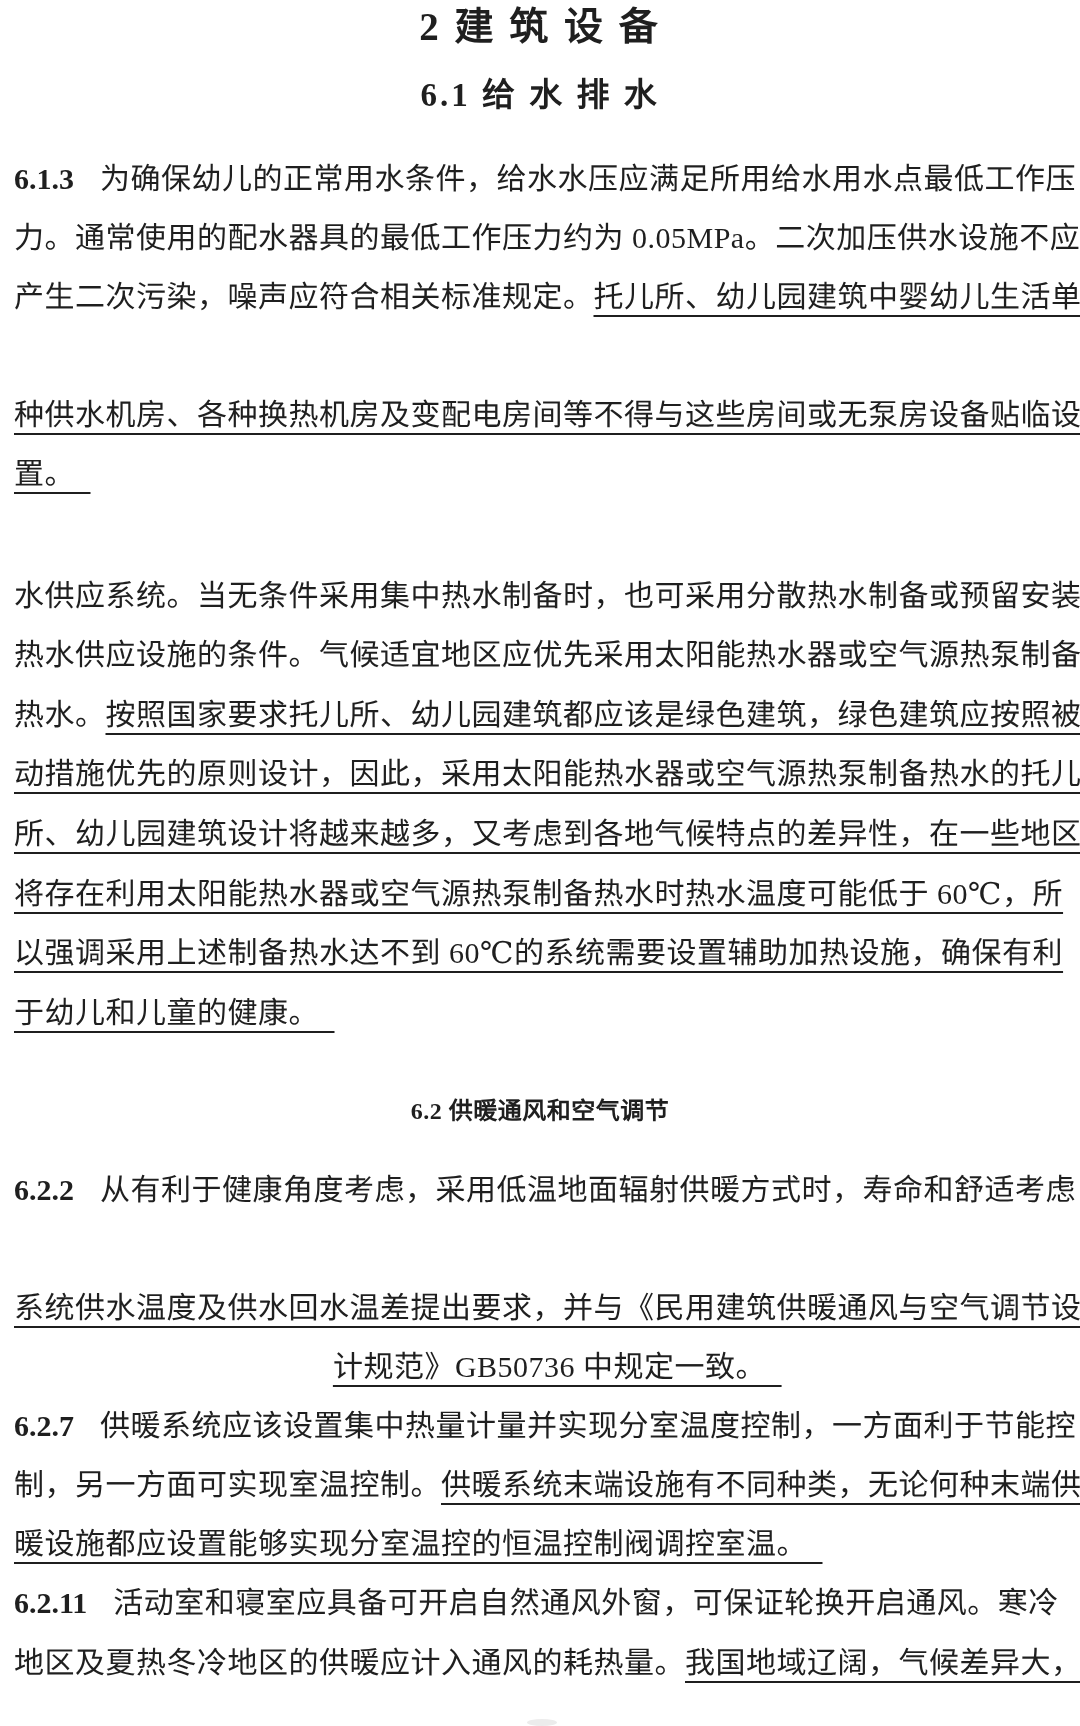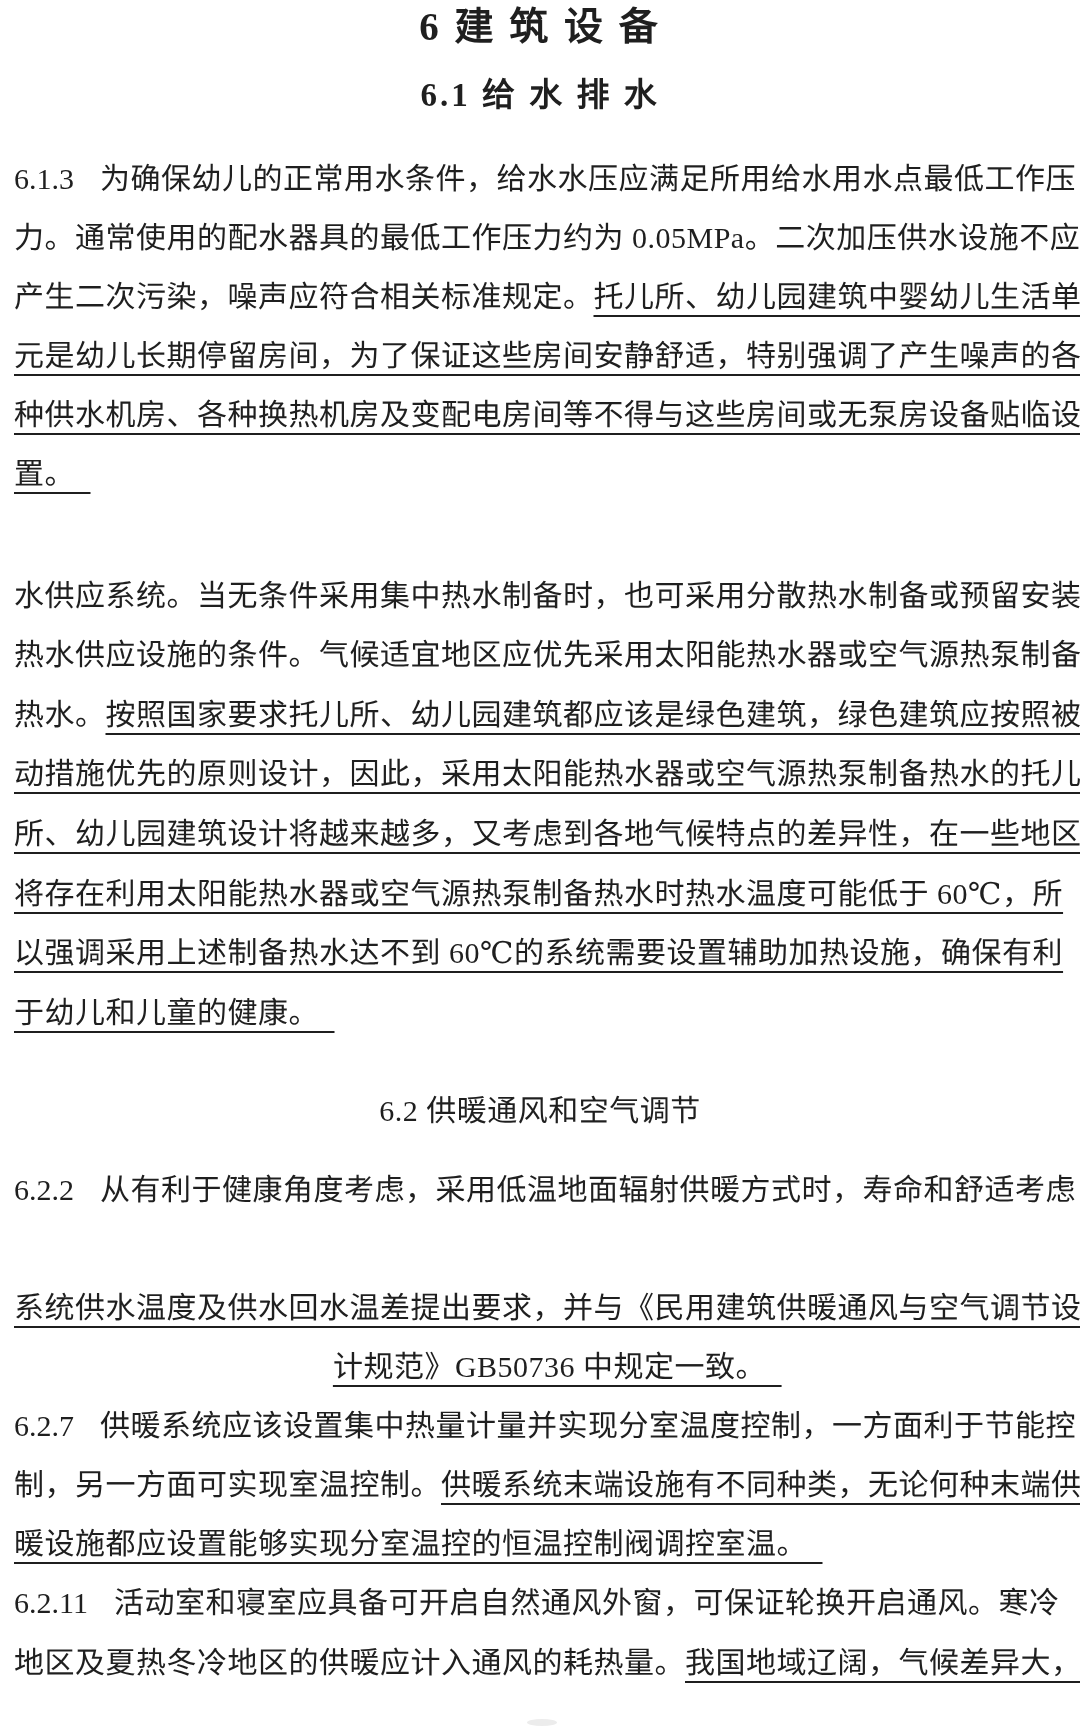--- a/index.html
+++ b/index.html
@@ -33,26 +33,26 @@
     font-weight:bold;
     letter-spacing:3px;
   }
   .line.heading-sub{
     font-size:33px;
     line-height:42px;
     font-weight:bold;
     letter-spacing:3px;
   }
   .line.heading-sec{
-    font-size:30px;
+    font-size:24px;
     line-height:40px;
-    font-weight:normal;
+    font-weight:bold;
   }
   .seg-b{
-    font-weight:normal;
+    font-weight:bold;
     margin-right:26px;
     letter-spacing:0;
   }
   u{
     text-decoration:underline;
     text-decoration-thickness:2.4px;
     text-underline-offset:8px;
     text-decoration-color:#1f1f1f;
   }
   .remnant{
@@ -63,26 +63,25 @@
     height:7px;
     border-radius:50%;
     background:#ececec;
   }
 </style>
 </head>
 <body>
 
 <div class="page">
   <div class="remnant"></div>
-<div class="line doc-title center" style="top: 2px;"><span>6 建 筑 设 备</span></div>
+<div class="line doc-title center" style="top: 2px;"><span>2 建 筑 设 备</span></div>
     <div class="line heading-sub center" style="top: 74px; text-align: center;"><span>6.1  给 水 排 水</span></div>
     <div class="line body" style="top: 160px;"><span class="seg-b">6.1.3</span><span>为确保幼儿的正常用水条件，给水水压应满足所用给水用水点最低工作压</span></div>
     <div class="line body" style="top: 219px;"><span>力。通常使用的配水器具的最低工作压力约为 0.05MPa。二次加压供水设施不应</span></div>
     <div class="line body" style="top: 278px;"><span>产生二次污染，噪声应符合相关标准规定。</span><u>托儿所、幼儿园建筑中婴幼儿生活单</u></div>
-    <div class="line body" style="top: 337px;"><u>元是幼儿长期停留房间，为了保证这些房间安静舒适，特别强调了产生噪声的各</u></div>
     <div class="line body" style="top: 396px;"><u>种供水机房、各种换热机房及变配电房间等不得与这些房间或无泵房设备贴临设</u></div>
     <div class="line body" style="top: 455px;"><u>置。　</u></div>
     <div class="line body" style="top: 577px;"><span>水供应系统。当无条件采用集中热水制备时，也可采用分散热水制备或预留安装</span></div>
     <div class="line body" style="top: 636px;"><span>热水供应设施的条件。气候适宜地区应优先采用太阳能热水器或空气源热泵制备</span></div>
     <div class="line body" style="top: 696px;"><span>热水。</span><u>按照国家要求托儿所、幼儿园建筑都应该是绿色建筑，绿色建筑应按照被</u></div>
     <div class="line body" style="top: 755px;"><u>动措施优先的原则设计，因此，采用太阳能热水器或空气源热泵制备热水的托儿</u></div>
     <div class="line body" style="top: 815px;"><u>所、幼儿园建筑设计将越来越多，又考虑到各地气候特点的差异性，在一些地区</u></div>
     <div class="line body" style="top: 875px;"><u>将存在利用太阳能热水器或空气源热泵制备热水时热水温度可能低于 60℃，所</u></div>
     <div class="line body" style="top: 934px;"><u>以强调采用上述制备热水达不到 60℃的系统需要设置辅助加热设施，确保有利</u></div>
     <div class="line body" style="top: 994px;"><u>于幼儿和儿童的健康。　</u></div>

